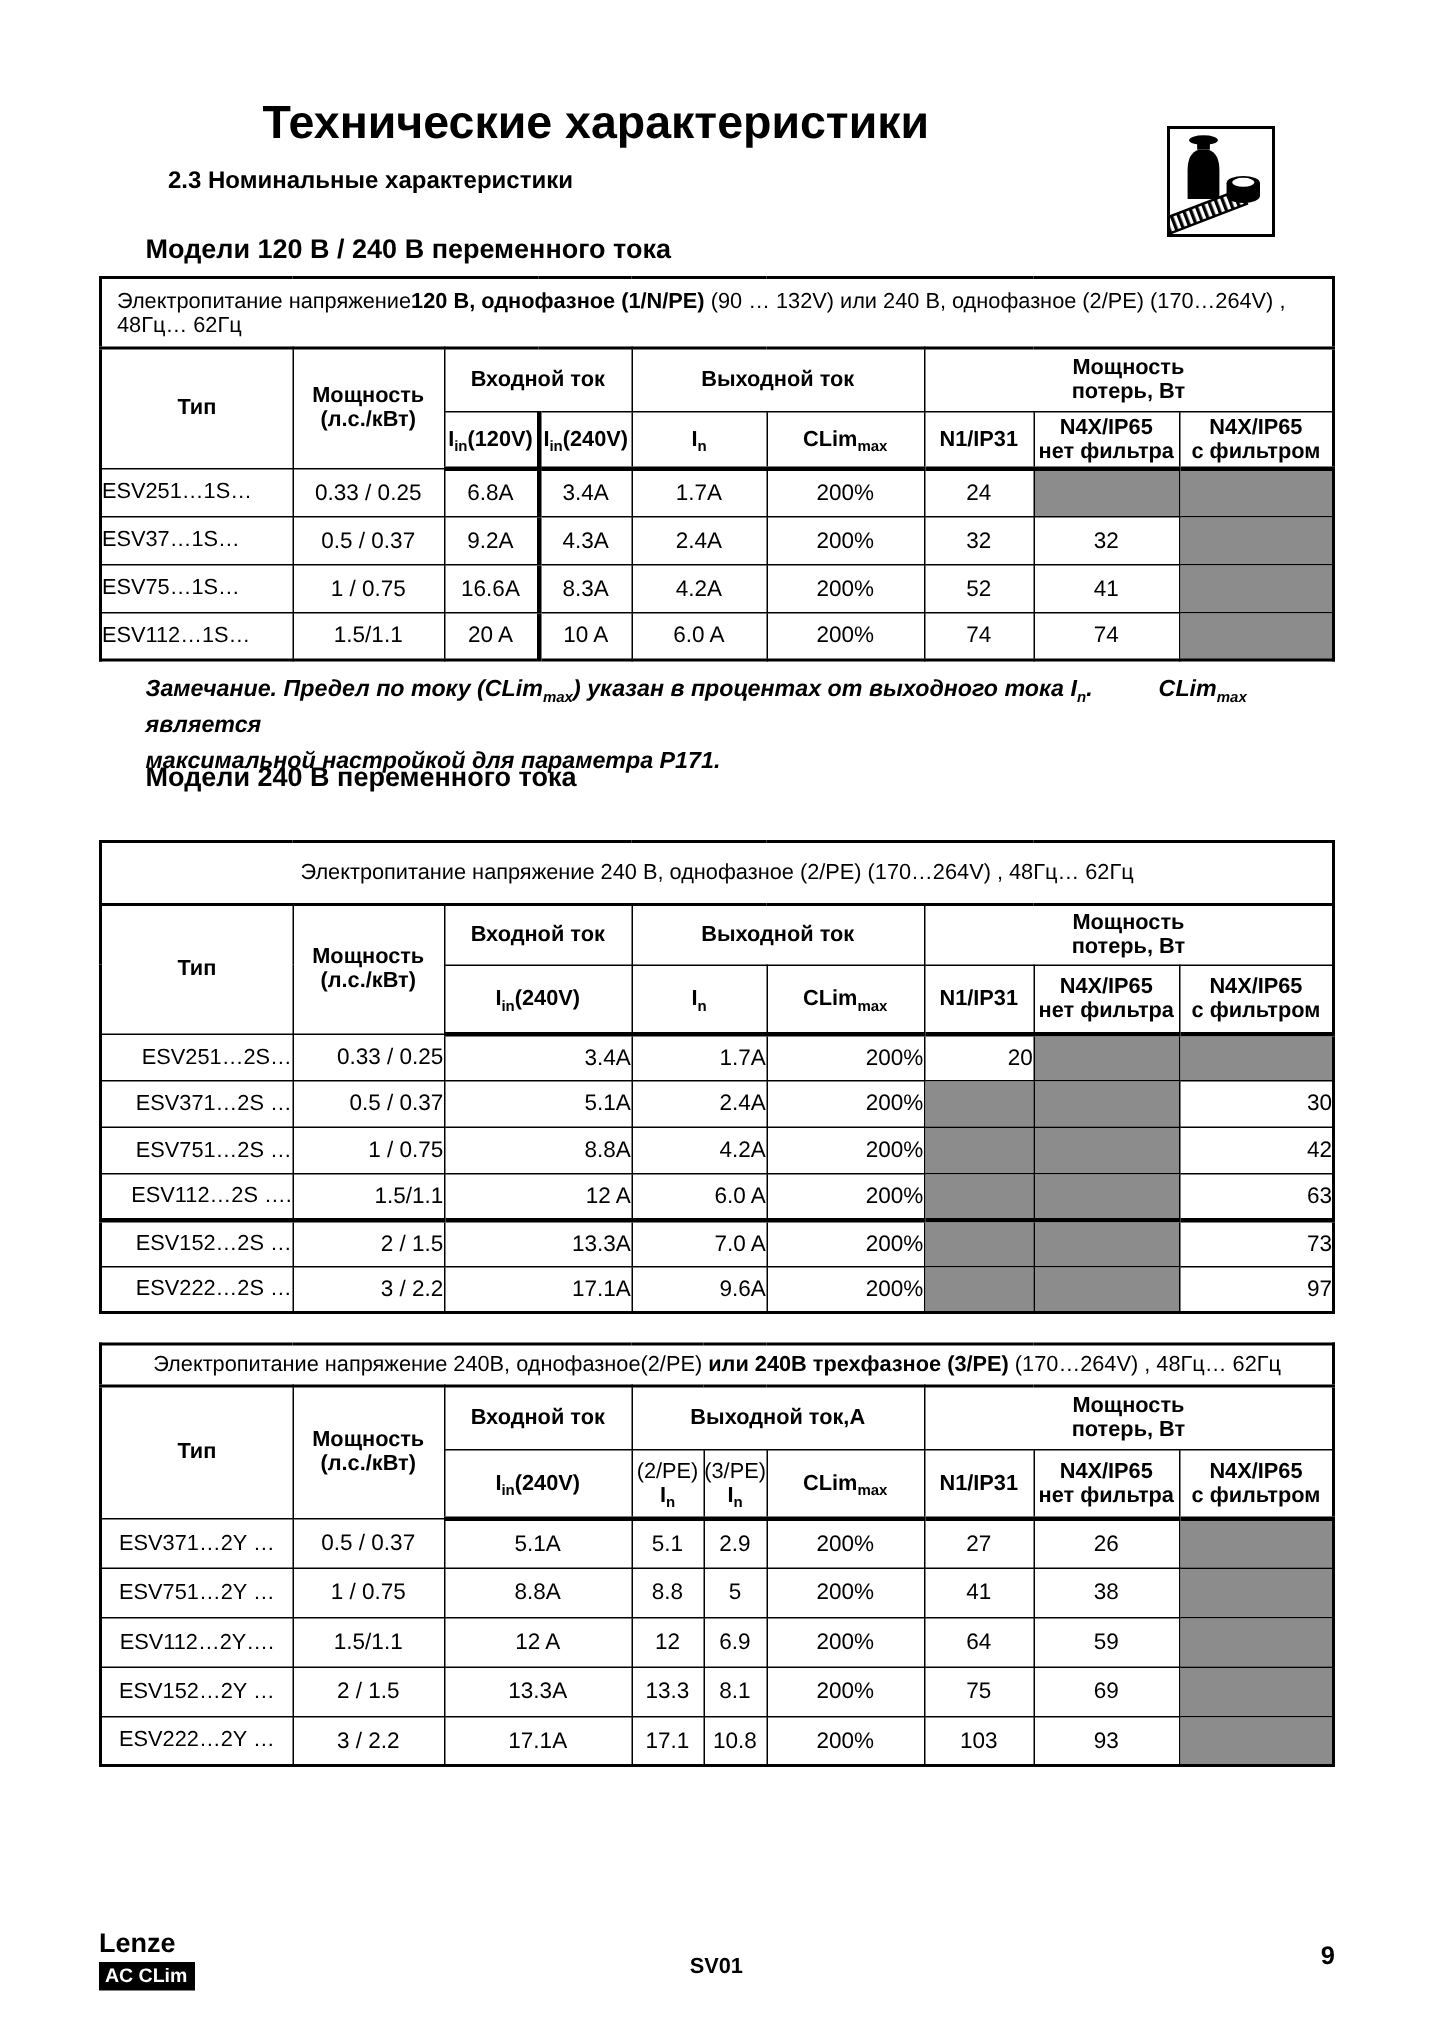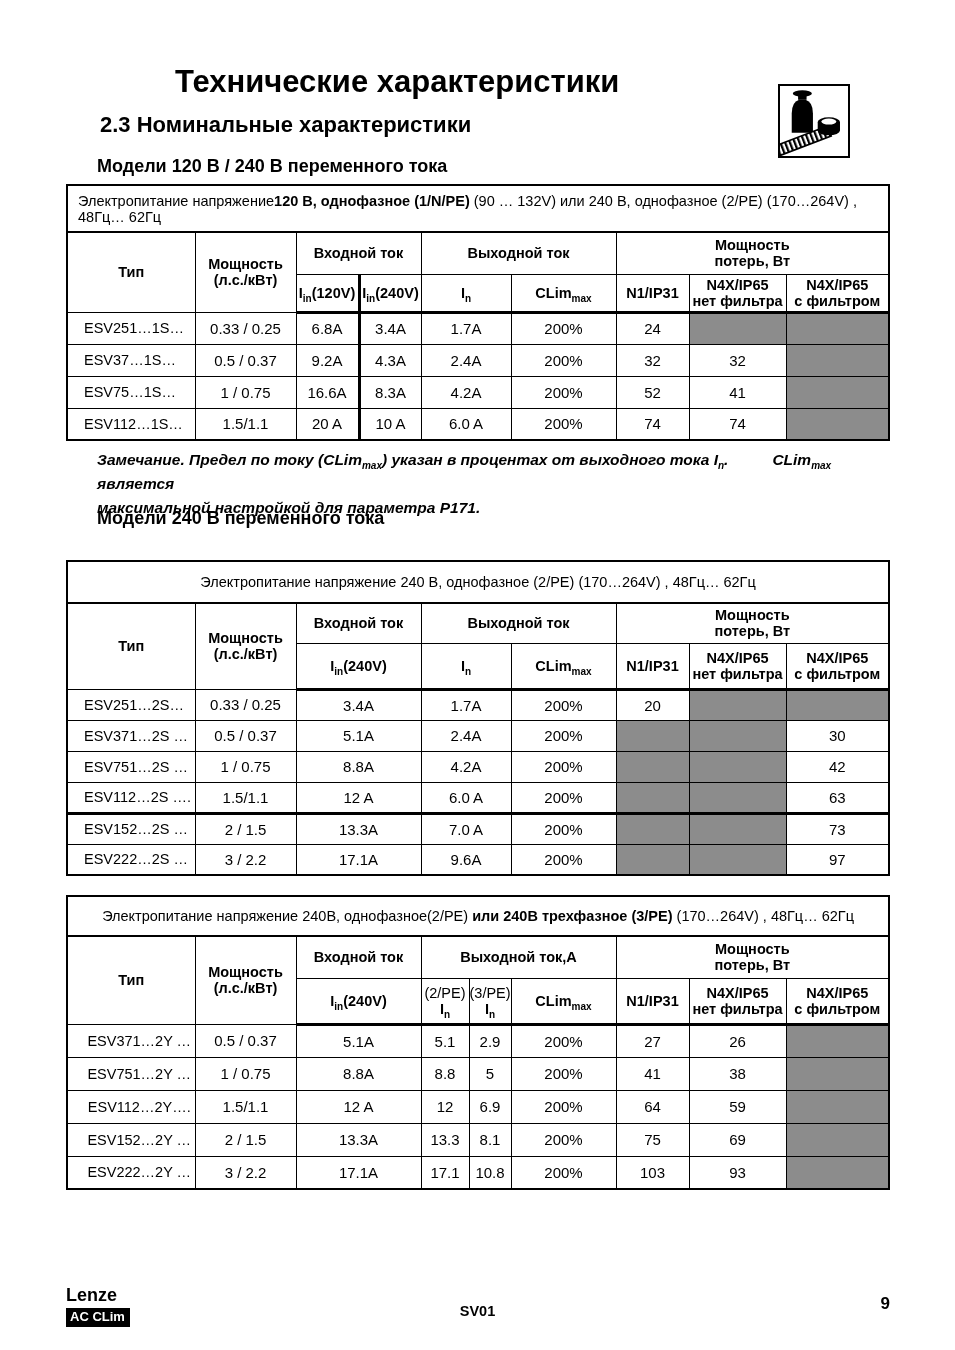--- a/index.html
+++ b/index.html
@@ -3,50 +3,50 @@
 <meta charset="utf-8">
 <style>
   * { margin:0; padding:0; box-sizing:border-box; }
   html,body { background:#fff; }
   body {
     width:955px; height:1350px; position:relative; overflow:hidden;
     color:#000; font-family:"Liberation Sans","DejaVu Sans",sans-serif;
   }
   .abs { position:absolute; }
   .page-title { left:175px; top:64px; font-size:31px; font-weight:bold; }
-  .section-heading { left:100px; top:112px; font-size:22px; font-weight:bold; }
+  .section-heading { left:112px; top:112px; font-size:16px; font-weight:bold; }
   .models-heading { font-size:18px; font-weight:bold; }
   .mh1 { left:97px; top:156px; }
   .mh2 { left:97px; top:508px; }
 
   .icon-box { left:778px; top:84px; width:72px; height:74px; border:2px solid #000; background:#fff; }
 
   table.spec { border-collapse:collapse; table-layout:fixed; width:822px; border:2px solid #000; background:#fff; }
   table.spec th, table.spec td { border:1px solid #000; text-align:center; vertical-align:middle; font-size:14.5px; overflow:hidden; }
   table.spec th { font-weight:bold; }
   table.spec td { font-size:15px; font-weight:normal; }
   tr.supply th { font-weight:normal; border-bottom:2px solid #000; }
   .t1 tr.supply th { text-align:left; padding-left:10px; }
   tr.hC th { border-bottom:3px solid #000; }
   th.rspan { border-bottom:3px solid #000; }
-  tbody td.type { text-align:left; padding-left:16px; font-size:14.5px; }
+  tbody td.type { text-align:left; font-size:14.5px; }
   td.gray { background:var(--cell-gray,#8c8c8c); }
   .thick-right { border-right:3px solid #000 !important;margin-top:16px; }
   tr.thick-bottom td { border-bottom:3px solid #000; }
   sub { font-size:10px; line-height:0; }
 
   .t1 tr.supply th { height:47px; }
   .t1 tr.hB th { height:42px; }
   .t1 tr.hC th { height:38px; }
   .t1 tbody td { height:32px; }
   .t2 tr.supply th { height:42px; }
   .t2 tr.hB th { height:40px; }
   .t2 tr.hC th { height:46px; }
-  .t2 tbody td { height:31px; }
-  .t3 tr.supply th { height:40px; }
+  .t2 tbody td { height:31px;text-align:right; }
+  .t3 tr.supply th { height:28px; }
   .t3 tr.hB th { height:42px; }
   .t3 tr.hC th { height:46px; }
   .t3 tbody td { height:33px;text-align:center; }
 
   .tbl1 { left:66px; top:184px; }
   .note { left:97px; top:448px; width:760px; font-size:15.5px; font-weight:bold; line-height:1.55;font-style:italic; }
   .note .gap { margin-left:44px; }
   .tbl2 { left:66px; top:560px; }
   .tbl3 { left:66px; top:895px; }
 

